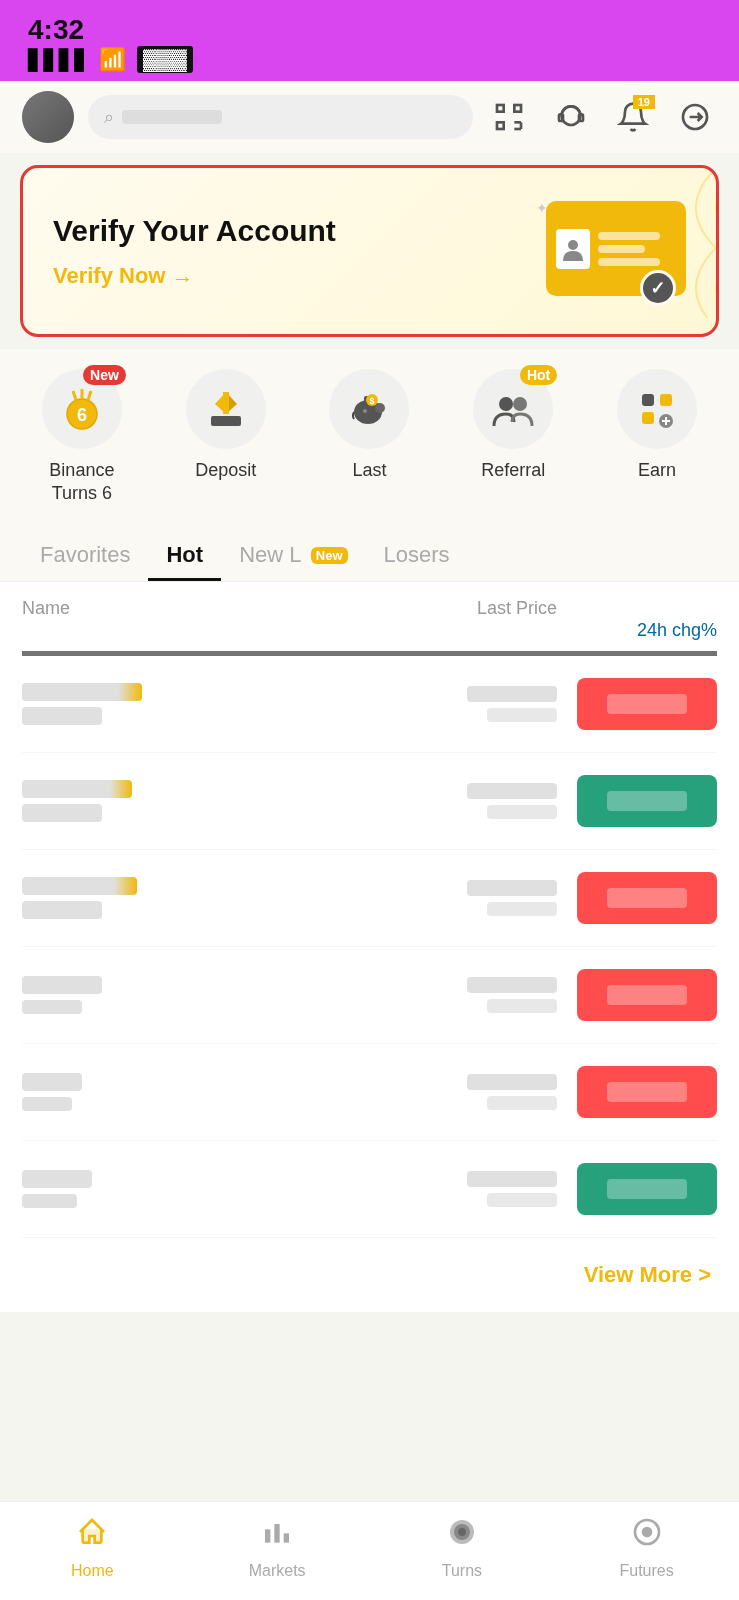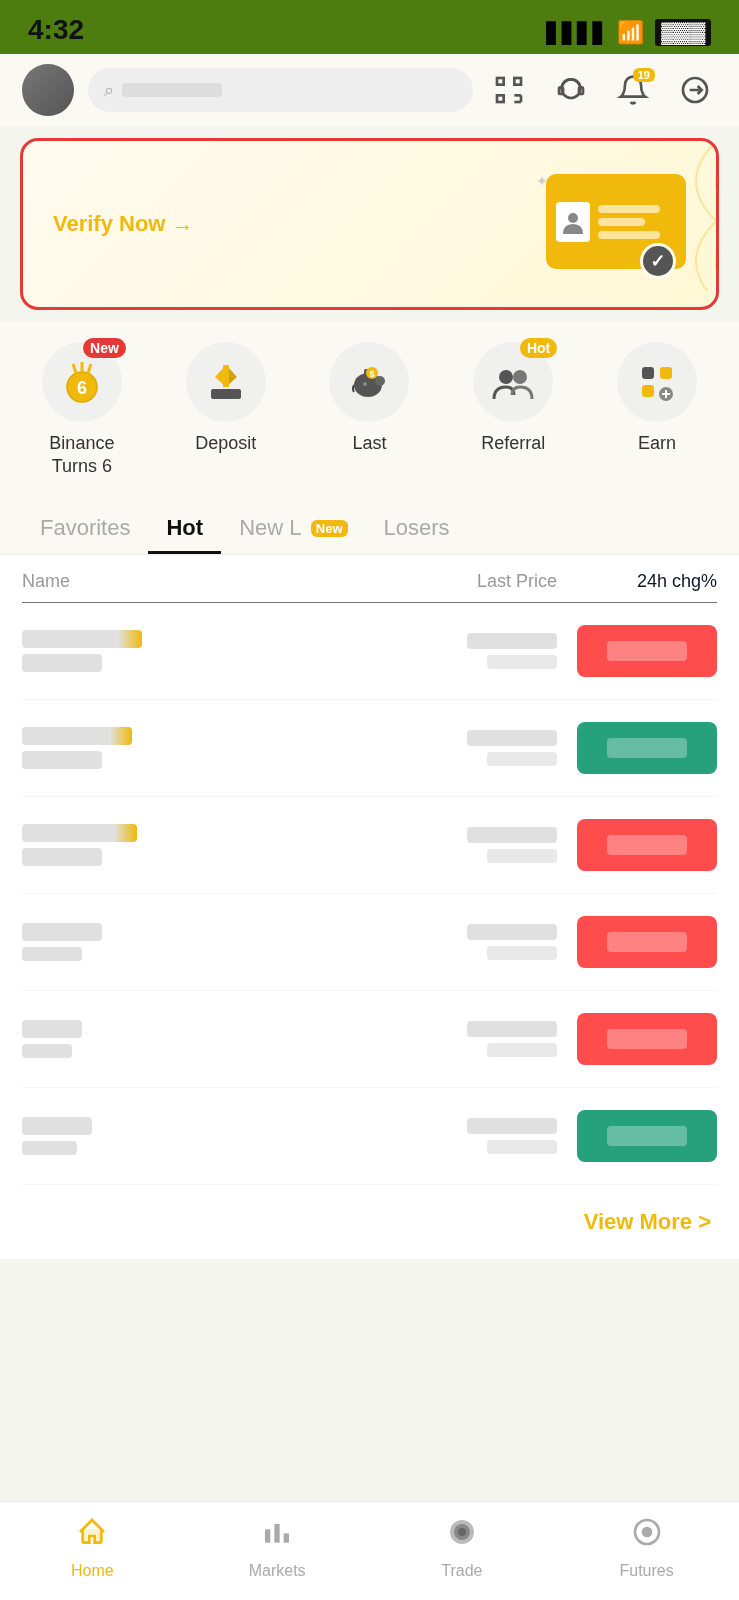--- a/index.html
+++ b/index.html
@@ -9,23 +9,24 @@
       min-height: 1600px;
       background: #f5f5f0;
       font-family: -apple-system, BlinkMacSystemFont, 'Helvetica Neue', Arial, sans-serif;
       overflow-x: hidden;
     }
 
     
     .status-bar {
       display: flex;
       justify-content: space-between;
-      align-items: flex-end;
+      align-items: flex-start;
       padding: 14px 28px 8px 28px;
-      background: #4d7c0f;
+      background: #d946ef;
+      flex-direction: column;
     }
     .status-time {
       font-size: 28px;
       font-weight: 700;
       color: #111;
     }
     .status-icons {
       display: flex;
       align-items: center;
       gap: 10px;
@@ -89,21 +90,21 @@
       justify-content: center;
       position: relative;
       cursor: pointer;
     }
     .notification-badge {
       position: absolute;
       top: 0;
       right: 0;
       background: #f0b90b;
       color: #fff;
-      border-radius: 6px;
+      border-radius: 0;
       font-size: 11px;
       font-weight: 700;
       padding: 1px 5px;
       min-width: 20px;
       text-align: center;
     }
 
     
     .verify-banner {
       margin: 12px 20px;
@@ -287,38 +288,39 @@
     }
 
     
     .market-table {
       background: #fff;
       padding: 0 22px;
     }
     .table-header {
       display: flex;
       padding: 16px 0 10px 0;
-      border-bottom: 1px solid #737373;
+      border-bottom: 5px solid #737373;
     }
     .th-name {
       flex: 1;
       font-size: 18px;
       color: #999;
     }
     .th-price {
       width: 180px;
       text-align: right;
       font-size: 18px;
       color: #999;
     }
     .th-change {
       width: 160px;
       text-align: right;
       font-size: 18px;
-      color: #0f172a;
+      color: #0369a1;
+      margin-top: 22px;
     }
     .table-row {
       display: flex;
       align-items: center;
       padding: 22px 0;
       border-bottom: 1px solid #f5f5f5;
     }
     .row-name {
       flex: 1;
       display: flex;
@@ -467,20 +469,21 @@
 
 <div class="verify-banner">
 
   <svg style="position:absolute;top:0;right:0;opacity:0.3;" width="200" height="150" viewBox="0 0 200 150">
     <path d="M200,0 Q160,40 200,80 Q160,120 200,160" stroke="#f0b90b" stroke-width="2" fill="none"></path>
     <path d="M220,0 Q180,40 220,80 Q180,120 220,160" stroke="#f0b90b" stroke-width="2" fill="none"></path>
     <path d="M240,0 Q200,40 240,80 Q200,120 240,160" stroke="#f0b90b" stroke-width="2" fill="none"></path>
     <path d="M260,0 Q220,40 260,80 Q220,120 260,160" stroke="#f0b90b" stroke-width="2" fill="none"></path>
   </svg>
   <div class="verify-text">
+    <div class="verify-title">Verify Your Account</div>
     <div class="verify-link">Verify Now →</div>
   </div>
   <div class="verify-image">
 
     <span class="sparkle" style="top:4px;left:10px;">✦</span>
     <span class="sparkle" style="top:10px;left:60px;">✧</span>
     <div class="id-card">
       <div class="id-card-photo">
         <svg width="20" height="24" viewBox="0 0 20 24" fill="#888">
           <circle cx="10" cy="8" r="5"></circle>
@@ -715,21 +718,21 @@
       <rect x="17" y="13" width="4" height="7" fill="#aaa"></rect>
     </svg>
     <span class="bottom-nav-label">Markets</span>
   </div>
   <div class="bottom-nav-item">
     <svg width="32" height="32" viewBox="0 0 24 24">
       <circle cx="12" cy="12" r="9" fill="#bbb"></circle>
       <circle cx="12" cy="12" r="6" fill="#888"></circle>
       <circle cx="12" cy="12" r="3" fill="#666"></circle>
     </svg>
-    <span class="bottom-nav-label">Trade</span>
+    <span class="bottom-nav-label">Turns</span>
   </div>
   <div class="bottom-nav-item">
     <svg width="32" height="32" viewBox="0 0 24 24">
       <circle cx="12" cy="12" r="9" stroke="#aaa" stroke-width="2" fill="none"></circle>
       <circle cx="12" cy="12" r="4" fill="#aaa"></circle>
     </svg>
     <span class="bottom-nav-label">Futures</span>
   </div>
 </div>
 

